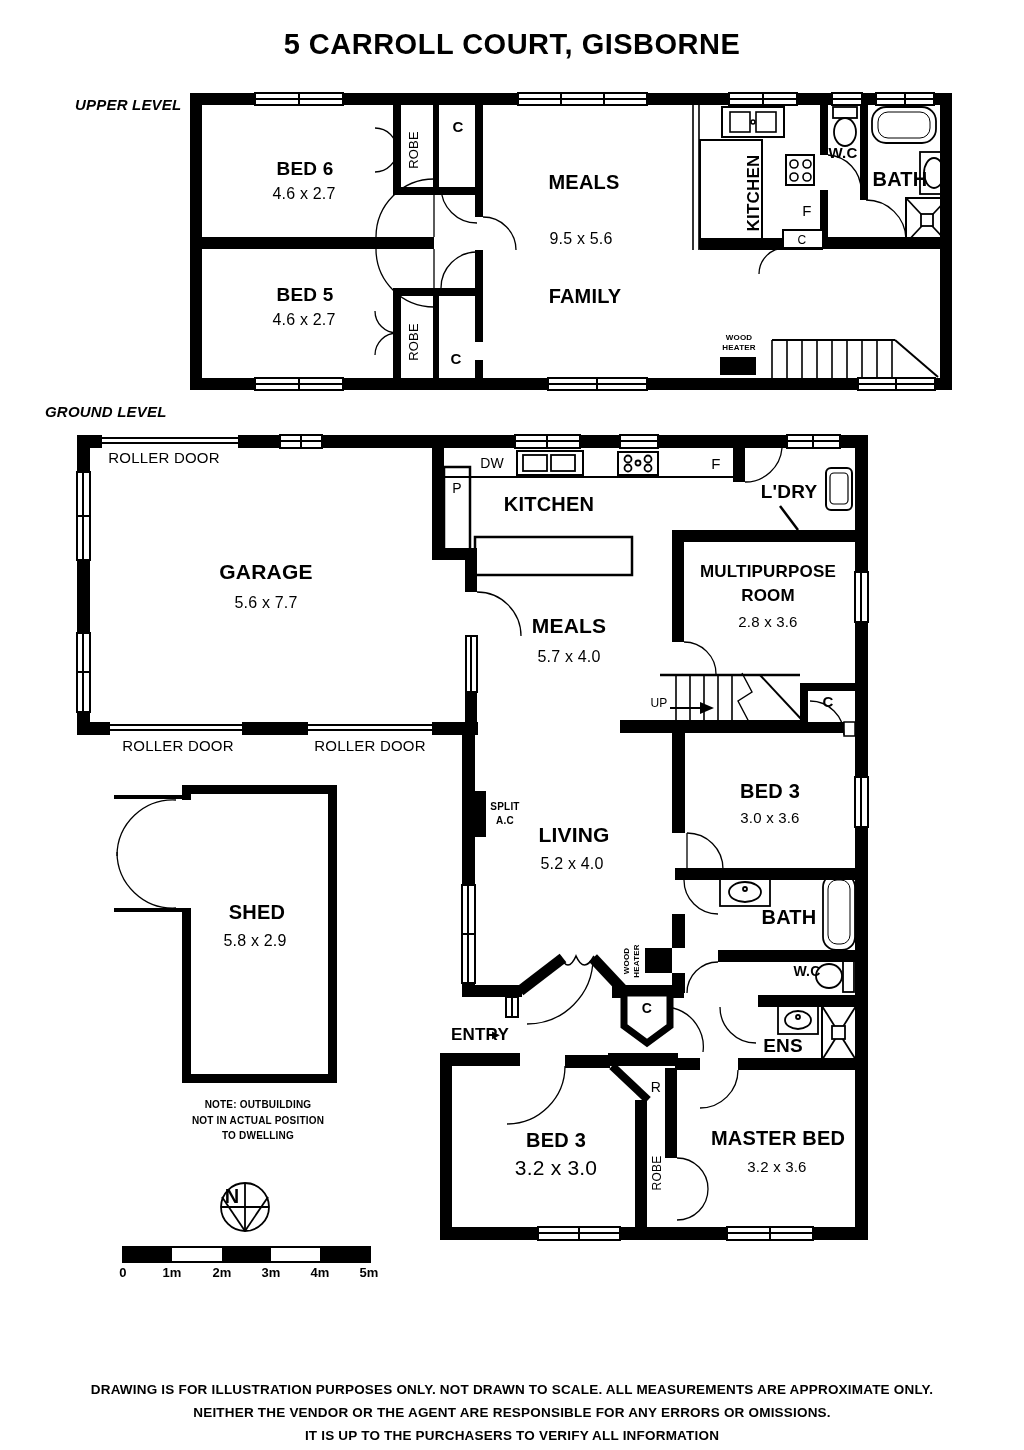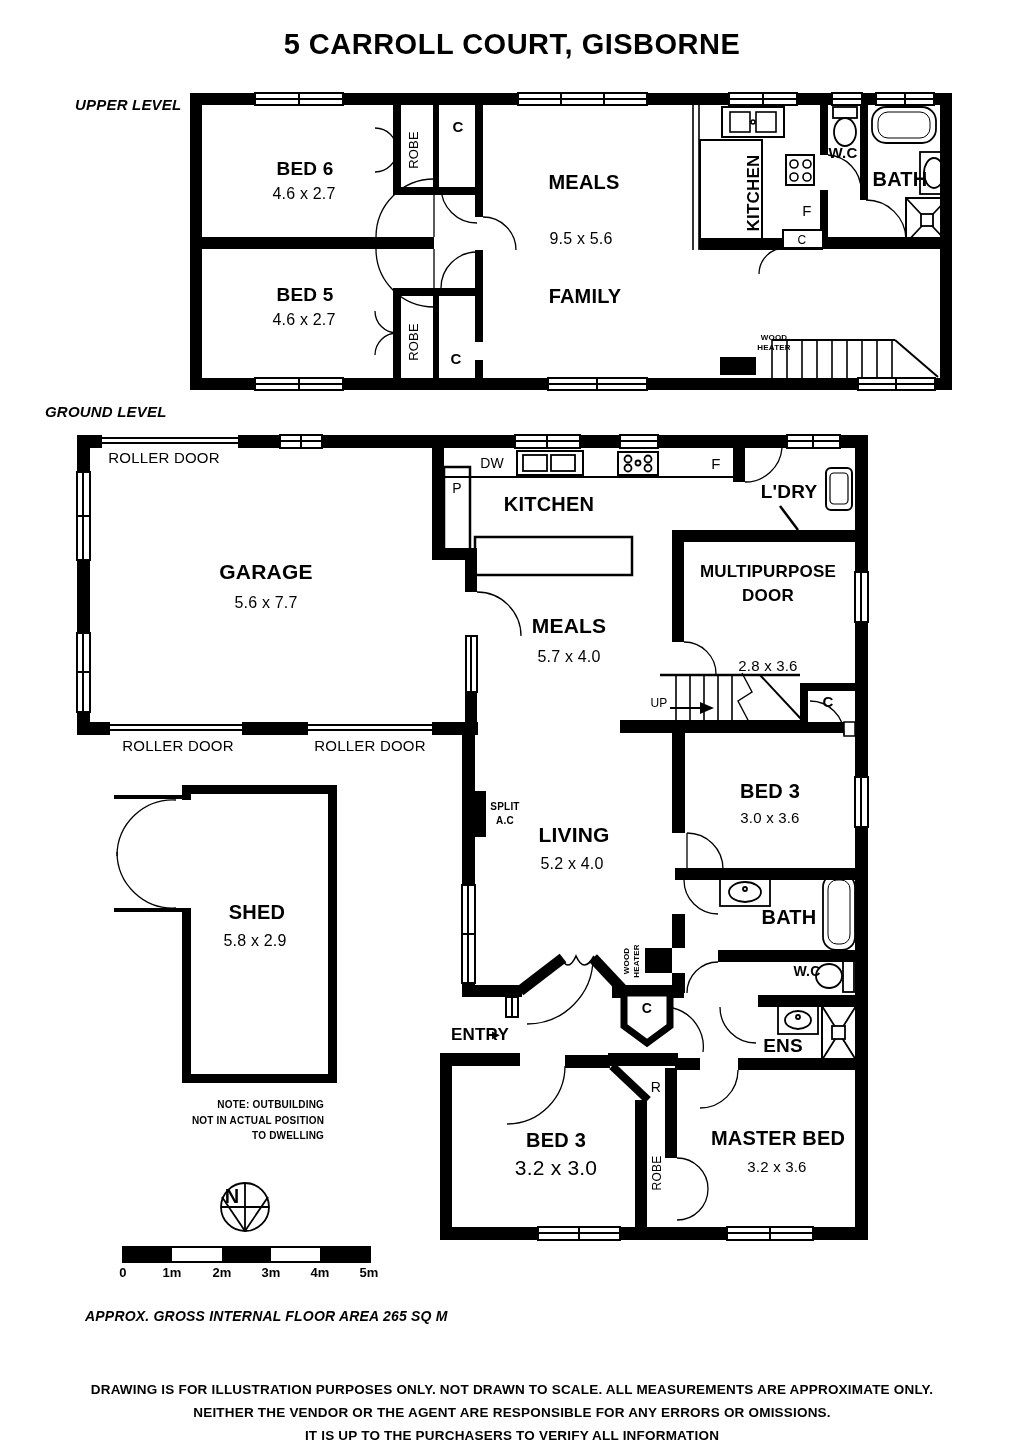--- a/index.html
+++ b/index.html
@@ -381,37 +381,37 @@
   <div class="lbl b" style="left:458px;top:127px;font-size:15px;">C</div>
   <div class="lbl b" style="left:456px;top:359px;font-size:15px;">C</div>
   <div class="lbl b" style="left:584px;top:182px;font-size:20px;">MEALS</div>
   <div class="lbl n" style="left:581px;top:239px;font-size:16px;">9.5 x 5.6</div>
   <div class="lbl b" style="left:585px;top:296px;font-size:20px;">FAMILY</div>
   <div class="lbl b v" style="left:754px;top:193px;font-size:17px;">KITCHEN</div>
   <div class="lbl n" style="left:807px;top:211px;font-size:15px;">F</div>
   <div class="lbl n" style="left:802px;top:240px;font-size:12px;">C</div>
   <div class="lbl b" style="left:843px;top:153px;font-size:15px;">W.C</div>
   <div class="lbl b" style="left:900px;top:179px;font-size:20px;">BATH</div>
-  <div class="lbl b" style="left:739px;top:343px;font-size:8px;line-height:1.3;margin-left:35px;">WOOD
+  <div class="lbl b" style="left:739px;top:343px;font-size:8px;line-height:1.3;">WOOD
 HEATER</div>
 
   <div class="lbl b la" style="left:45px;top:412px;font-size:15px;">GROUND LEVEL</div>
   <div class="lbl n" style="left:164px;top:458px;font-size:15px;">ROLLER DOOR</div>
   <div class="lbl b" style="left:266px;top:572px;font-size:21px;">GARAGE</div>
   <div class="lbl n" style="left:266px;top:603px;font-size:16px;">5.6 x 7.7</div>
   <div class="lbl n" style="left:178px;top:746px;font-size:15px;">ROLLER DOOR</div>
   <div class="lbl n" style="left:370px;top:746px;font-size:15px;">ROLLER DOOR</div>
   <div class="lbl n" style="left:492px;top:464px;font-size:14px;">DW</div>
   <div class="lbl n" style="left:457px;top:489px;font-size:14px;">P</div>
   <div class="lbl b" style="left:549px;top:504px;font-size:20px;">KITCHEN</div>
   <div class="lbl n" style="left:716px;top:464px;font-size:15px;">F</div>
   <div class="lbl b" style="left:789px;top:492px;font-size:19px;">L'DRY</div>
   <div class="lbl b" style="left:768px;top:584px;font-size:17px;line-height:1.4;">MULTIPURPOSE
-DOOR</div>
-  <div class="lbl n" style="left:768px;top:622px;font-size:15px;margin-top:44px;">2.8 x 3.6</div>
+ROOM</div>
+  <div class="lbl n" style="left:768px;top:622px;font-size:15px;">2.8 x 3.6</div>
   <div class="lbl b" style="left:569px;top:626px;font-size:21px;">MEALS</div>
   <div class="lbl n" style="left:569px;top:657px;font-size:16px;">5.7 x 4.0</div>
   <div class="lbl n" style="left:659px;top:703px;font-size:12px;">UP</div>
   <div class="lbl b" style="left:828px;top:702px;font-size:15px;">C</div>
   <div class="lbl b" style="left:770px;top:791px;font-size:20px;">BED 3</div>
   <div class="lbl n" style="left:770px;top:818px;font-size:15px;">3.0 x 3.6</div>
   <div class="lbl b" style="left:505px;top:814px;font-size:10px;line-height:1.4;">SPLIT
 A.C</div>
   <div class="lbl b" style="left:574px;top:835px;font-size:21px;">LIVING</div>
   <div class="lbl n" style="left:572px;top:864px;font-size:16px;">5.2 x 4.0</div>
@@ -425,30 +425,29 @@
   <div class="lbl b" style="left:496px;top:1035px;font-size:13px;">►</div>
   <div class="lbl b" style="left:556px;top:1140px;font-size:20px;">BED 3</div>
   <div class="lbl n" style="left:556px;top:1168px;font-size:21px;">3.2 x 3.0</div>
   <div class="lbl n" style="left:656px;top:1088px;font-size:14px;">R</div>
   <div class="lbl n v" style="left:657px;top:1173px;font-size:12px;">ROBE</div>
   <div class="lbl b" style="left:778px;top:1138px;font-size:20px;">MASTER BED</div>
   <div class="lbl n" style="left:777px;top:1167px;font-size:15px;">3.2 x 3.6</div>
 
   <div class="lbl b" style="left:257px;top:912px;font-size:20px;">SHED</div>
   <div class="lbl n" style="left:255px;top:941px;font-size:16px;">5.8 x 2.9</div>
-  <div class="lbl b" style="left:258px;top:1120px;font-size:10px;line-height:1.55;text-align:right;">NOTE: OUTBUILDING
+  <div class="lbl b" style="left:258px;top:1120px;font-size:10px;line-height:1.55;">NOTE: OUTBUILDING
 NOT IN ACTUAL POSITION
 TO DWELLING</div>
   <div class="lbl b" style="left:232px;top:1196px;font-size:20px;">N</div>
 
   <div class="lbl b" style="left:123px;top:1273px;font-size:13px;">0</div>
   <div class="lbl b" style="left:172px;top:1273px;font-size:13px;">1m</div>
   <div class="lbl b" style="left:222px;top:1273px;font-size:13px;">2m</div>
   <div class="lbl b" style="left:271px;top:1273px;font-size:13px;">3m</div>
   <div class="lbl b" style="left:320px;top:1273px;font-size:13px;">4m</div>
   <div class="lbl b" style="left:369px;top:1273px;font-size:13px;">5m</div>
 
-  <div class="lbl b la" style="left:85px;top:1317px;font-size:14px;">APPROX. GROSS INTERNAL FLOOR AREA 265 SQ M</div>
   <div class="lbl b" style="left:512px;top:1413px;font-size:13.5px;line-height:1.7;">DRAWING IS FOR ILLUSTRATION PURPOSES ONLY. NOT DRAWN TO SCALE. ALL MEASUREMENTS ARE APPROXIMATE ONLY.
 NEITHER THE VENDOR OR THE AGENT ARE RESPONSIBLE FOR ANY ERRORS OR OMISSIONS.
 IT IS UP TO THE PURCHASERS TO VERIFY ALL INFORMATION</div>
 
 </div>
 
 </body></html>

